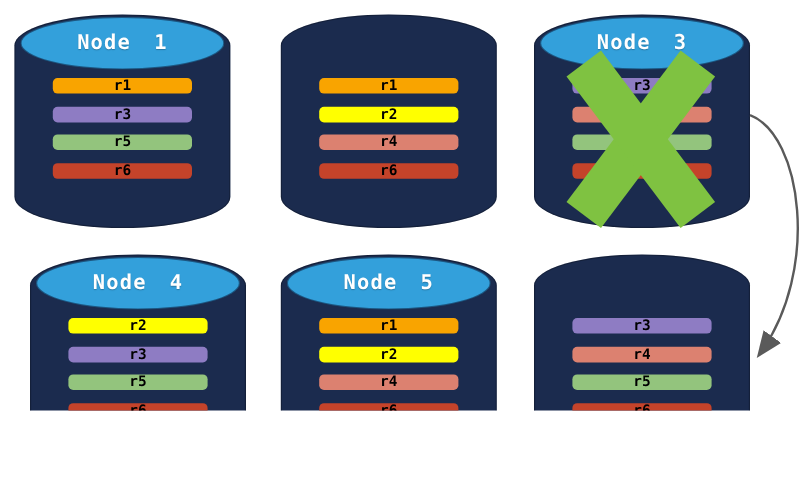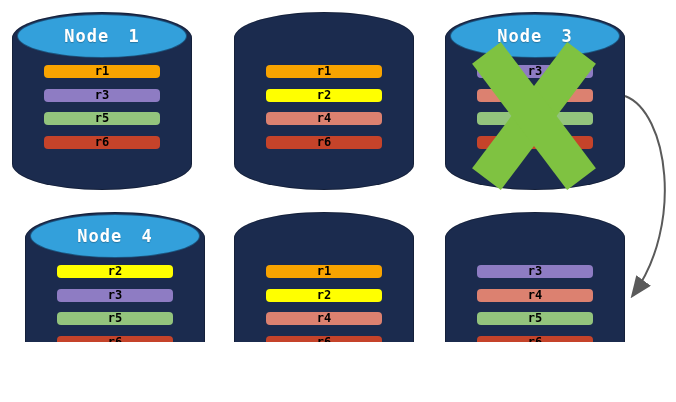--- a/index.html
+++ b/index.html
@@ -126,20 +126,23 @@
         <div class="bar" style="top: 100px; background: rgb(147, 196, 125);">
           <span>r5</span>
         </div>
         <div class="bar" style="top: 123.5px; background: rgb(197, 67, 42);">
           <span>r6</span>
         </div>
       </div>
     </div>
     <div class="node" style="left: 234px; top: 212px;">
       <div class="cyl-body"></div>
+      <div class="cyl-top">
+        <span class="node-title">Node 5</span>
+      </div>
       <div class="bars">
         <div class="bar" style="top: 53px; background: rgb(249, 164, 0);">
           <span>r1</span>
         </div>
         <div class="bar" style="top: 76.5px; background: rgb(255, 255, 0);">
           <span>r2</span>
         </div>
         <div class="bar" style="top: 100px; background: rgb(220, 129, 112);">
           <span>r4</span>
         </div>

